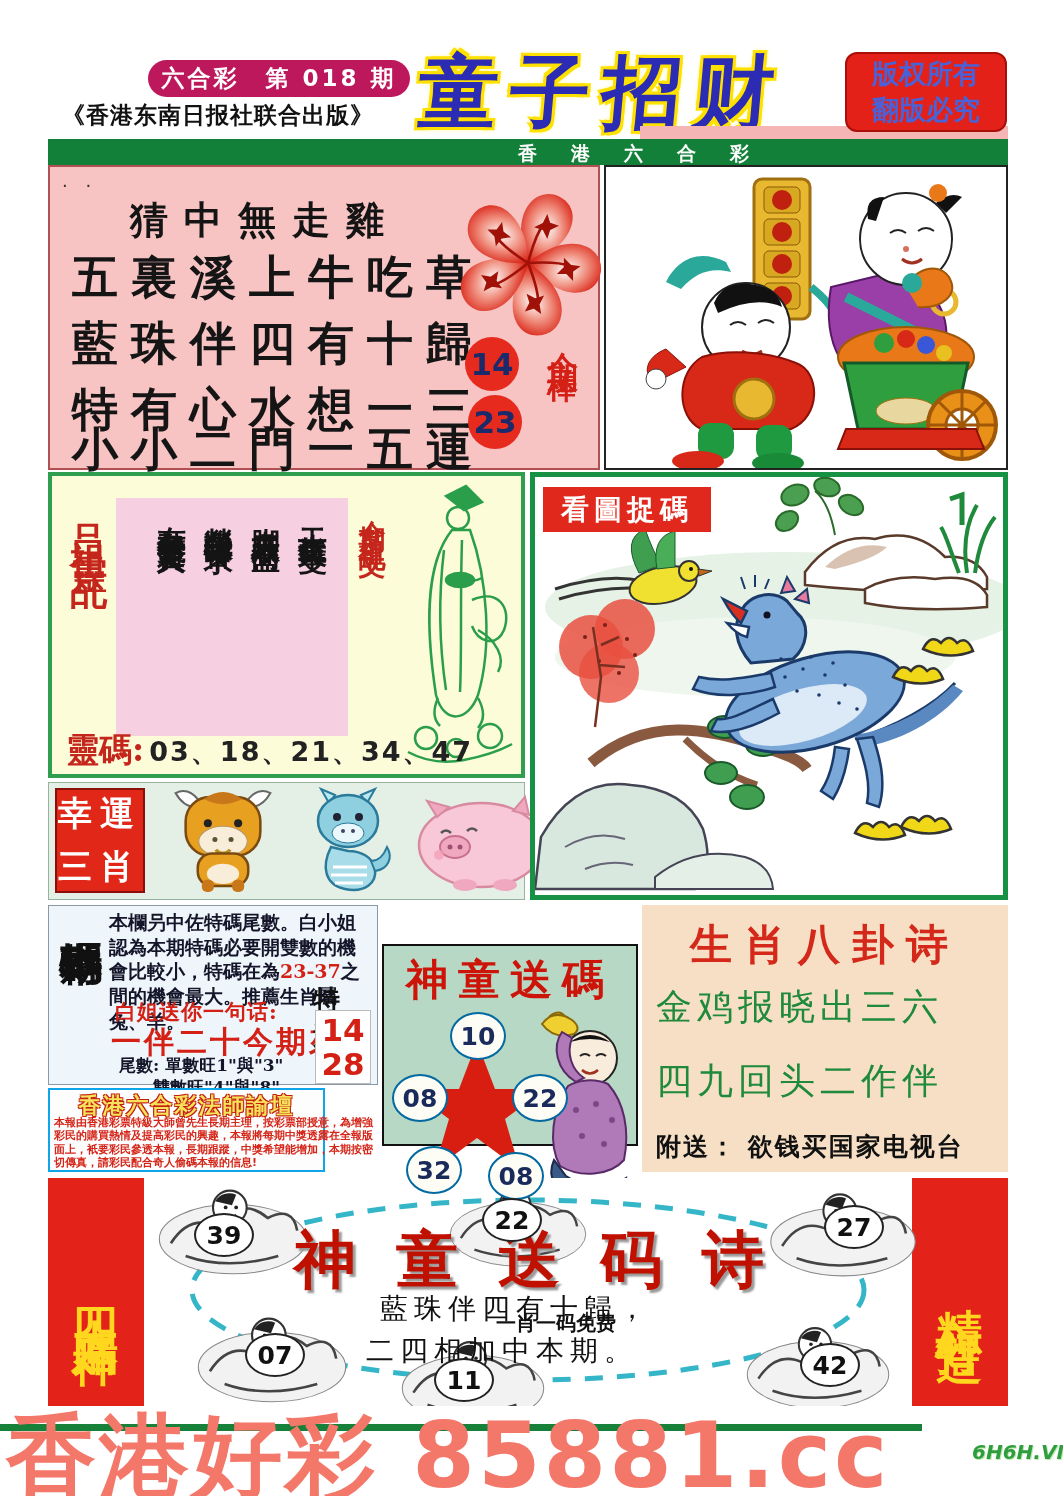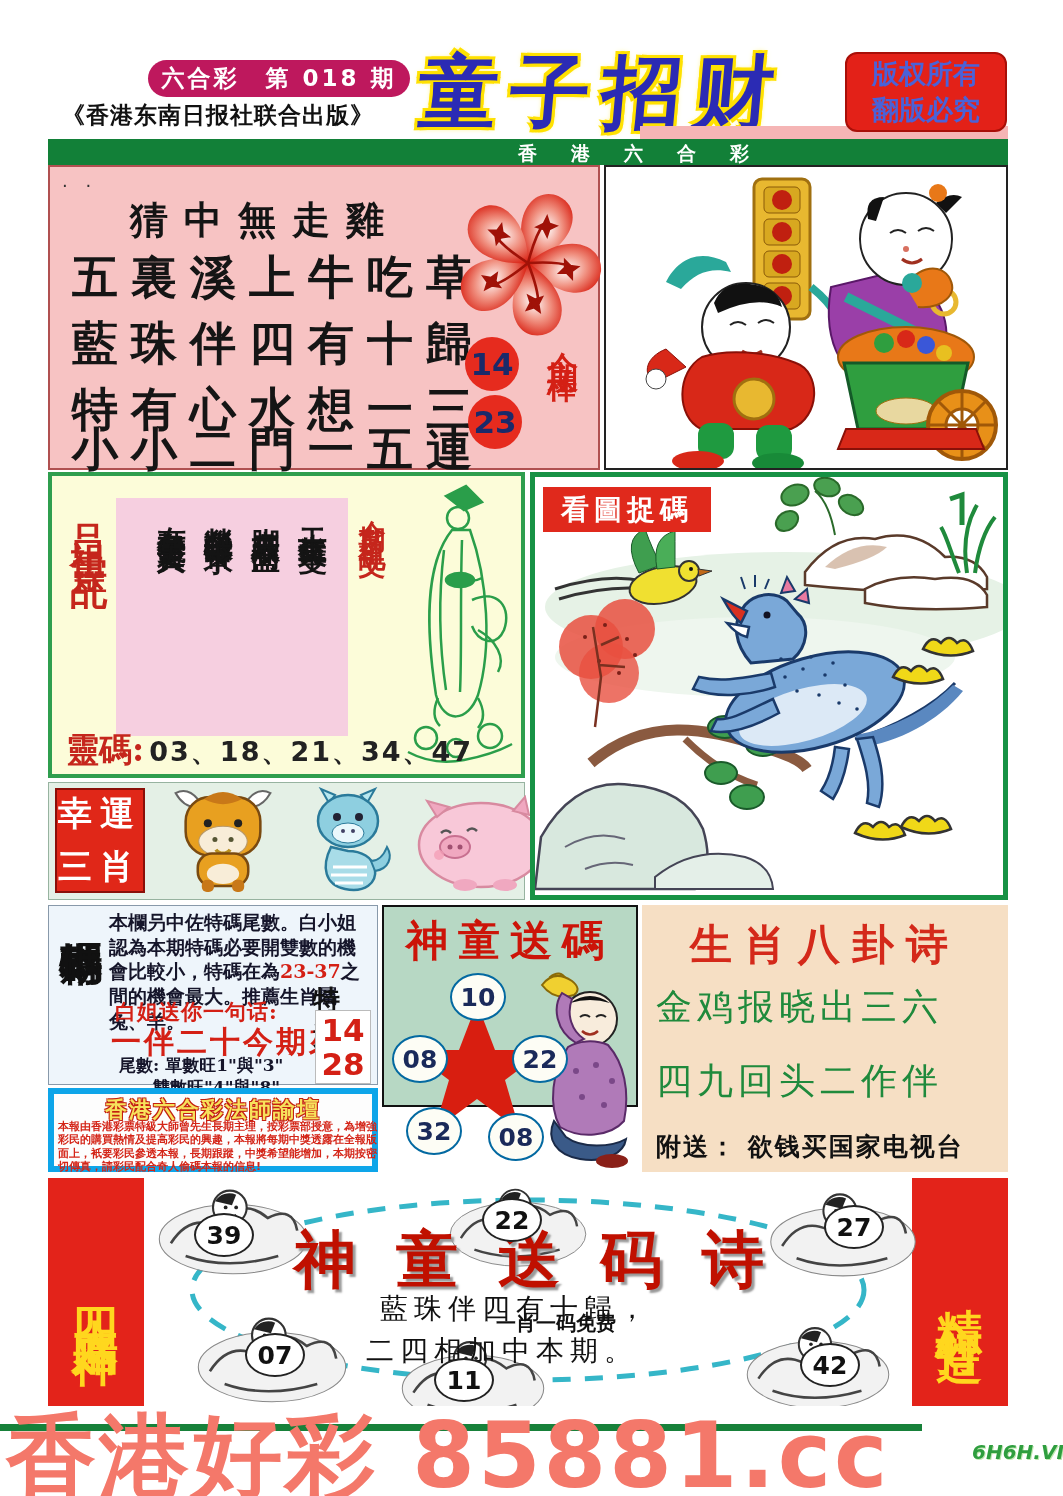--- a/index.html
+++ b/index.html
@@ -56,26 +56,26 @@
   .sc-body{left:60px;top:4px;width:264px;font-size:19px;font-weight:bold;color:#15152a;line-height:1.3;}
   .sc-red{color:#d42015;}
   .sc-giftintro{left:66px;top:92px;color:#d42015;font-size:21px;font-weight:bold;letter-spacing:1px;}
   .sc-phrase{left:62px;top:116px;color:#d42015;font-size:30px;font-weight:bold;letter-spacing:3px;white-space:nowrap;}
   .sc-send{left:264px;top:76px;color:#111;font-size:27px;font-weight:bold;letter-spacing:6px;}
   .sc-numbox{left:266px;top:104px;width:54px;height:72px;background:#fff;border:1px solid #bbb;
     display:flex;flex-direction:column;align-items:center;justify-content:center;}
   .sc-numbox span{color:#d42015;font-size:31px;font-weight:bold;line-height:1.1;}
   .sc-tails{left:70px;top:148px;font-size:17px;font-weight:bold;color:#15152a;line-height:1.3;}
   
-  .mf-box{left:48px;top:1088px;width:330px;height:84px;background:#fdfdfd;border:6px solid #0ea5e9;box-sizing:border-box;}
+  .mf-box{left:48px;top:1088px;width:277px;height:84px;background:#fdfdfd;border:2px solid #0ea5e9;box-sizing:border-box;}
   .mf-title{left:0;top:1px;width:100%;text-align:center;font-size:22px;font-weight:bold;color:#f7e25c;letter-spacing:2px;
     text-shadow:-1px -1px 0 #c42010,1px -1px 0 #c42010,-1px 1px 0 #c42010,1px 1px 0 #c42010;}
   .mf-body{left:4px;top:26px;width:320px;font-size:11px;font-weight:bold;color:#d42518;line-height:1.22;}
   
-  .pr-box{left:382px;top:905px;width:256px;height:202px;background:#b7d8c4;border:2px solid #111;box-sizing:border-box;padding-left:44px;}
+  .pr-box{left:382px;top:944px;width:256px;height:202px;background:#b7d8c4;border:2px solid #111;box-sizing:border-box;padding-left:44px;}
   .pr-title{left:0;top:6px;width:100%;text-align:center;color:#cc1408;font-size:42px;font-weight:bold;letter-spacing:10px;}
   .pr-ellipse{position:absolute;width:52px;height:44px;background:#fdfdf5;border:2px solid #0369a1;border-radius:50%;
     display:flex;align-items:center;justify-content:center;color:#1a2a5a;font-size:25px;font-weight:bold;z-index:2;}
   
   .zp-box{left:642px;top:905px;width:366px;height:267px;background:#f6dfc4;box-sizing:border-box;}
   .zp-title{left:0;top:12px;width:100%;text-align:center;color:#d4291a;font-size:42px;font-weight:bold;letter-spacing:12px;}
   .zp-line{left:14px;color:#1f8a3c;font-size:36px;font-weight:normal;letter-spacing:5px;white-space:nowrap;}
   .zp-bonus{left:14px;top:225px;color:#111;font-size:25px;font-weight:bold;letter-spacing:2px;}
   
   .bot-strip{left:48px;top:1178px;width:960px;height:228px;background:#fff;overflow:hidden;}

